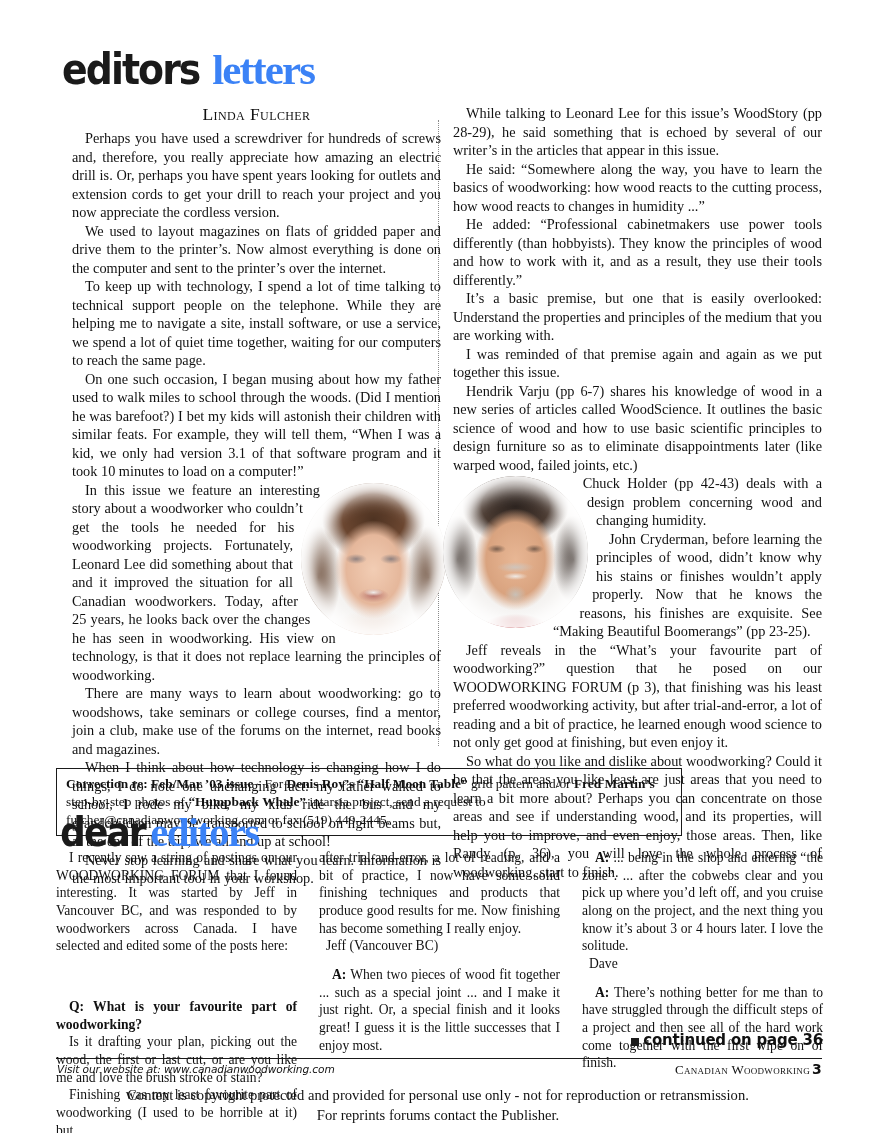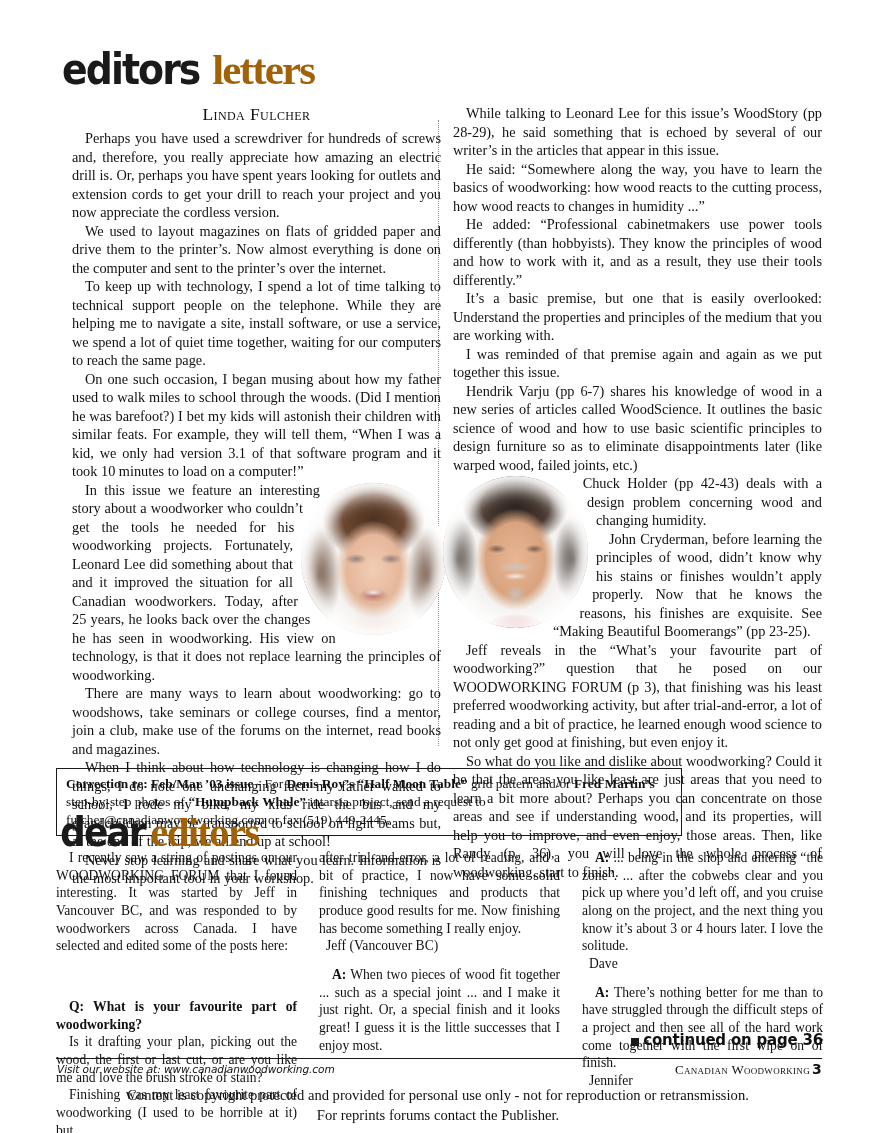--- a/index.html
+++ b/index.html
@@ -29,21 +29,21 @@
     font-weight: bold;
     color: #1a1a1a;
     letter-spacing: -2.2px;
     transform: scaleX(0.88);
     transform-origin: left center;
     display: inline-block;
   }
   .masthead .mh-b {
     font-family: "Liberation Serif", serif;
     font-weight: bold;
-    color: #a16207;
+    color: #3b82f6;
     letter-spacing: -1.8px;
     display: inline-block;
     margin-left: -6px;
   }
   #masthead-editors-letters { left: 62px; top: 48px; font-size: 43px; }
   #masthead-dear-editors   { left: 60px; top: 812px; font-size: 41px; }
 
   
   .top-area {
     position: absolute;
@@ -308,21 +308,20 @@
         <p class="lp noindent">after trial-and-error, a lot of reading, and a bit of practice, I now have some solid finishing techniques and products that produce good results for me. Now finishing has become something I really enjoy.</p>
         <p class="lp sig">Jeff (Vancouver BC)</p>
         <p class="lp spacer"></p>
         <p class="lp"><b>A:</b> When two pieces of wood fit together ... such as a special joint ... and I make it just right. Or, a special finish and it looks great! I guess it is the little successes that I enjoy most.</p>
       </div>
     <div class="lcol" id="letters-col-3">
         <p class="lp"><b>A:</b> ... being in the shop and entering “the zone”. ... after the cobwebs clear and you pick up where you’d left off, and you cruise along on the project, and the next thing you know it’s about 3 or 4 hours later. I love the solitude.</p>
         <p class="lp sig">Dave</p>
         <p class="lp spacer"></p>
         <p class="lp"><b>A:</b> There’s nothing better for me than to have struggled through the difficult steps of a project and then see all of the hard work come together with the first wipe on of finish.</p>
-        <p class="lp sig">Jennifer</p>
       <div class="continued"><span class="sq"></span><span>continued on page 36</span></div>
     </div>
   </div>
 
   <div class="footer-rule"></div>
   <div class="footer-left">Visit our website at: www.canadianwoodworking.com</div>
   <div class="footer-right">
     <span>Canadian Woodworking</span><span class="pg">3</span>
   </div>
   <div class="copyright">

